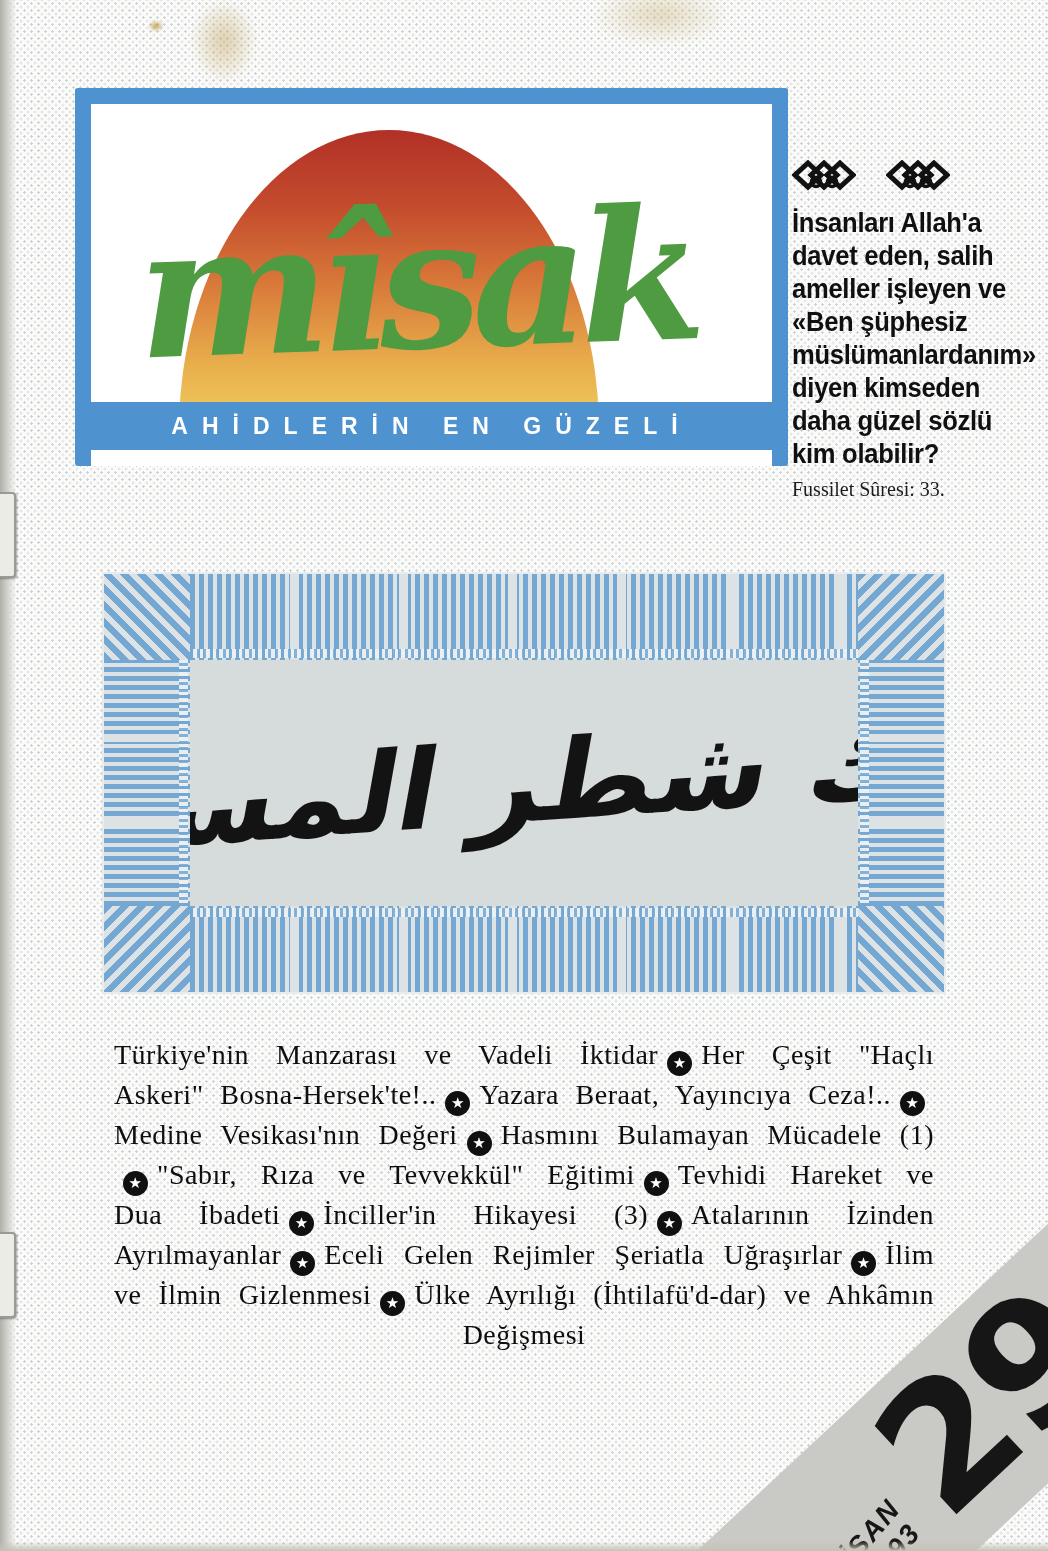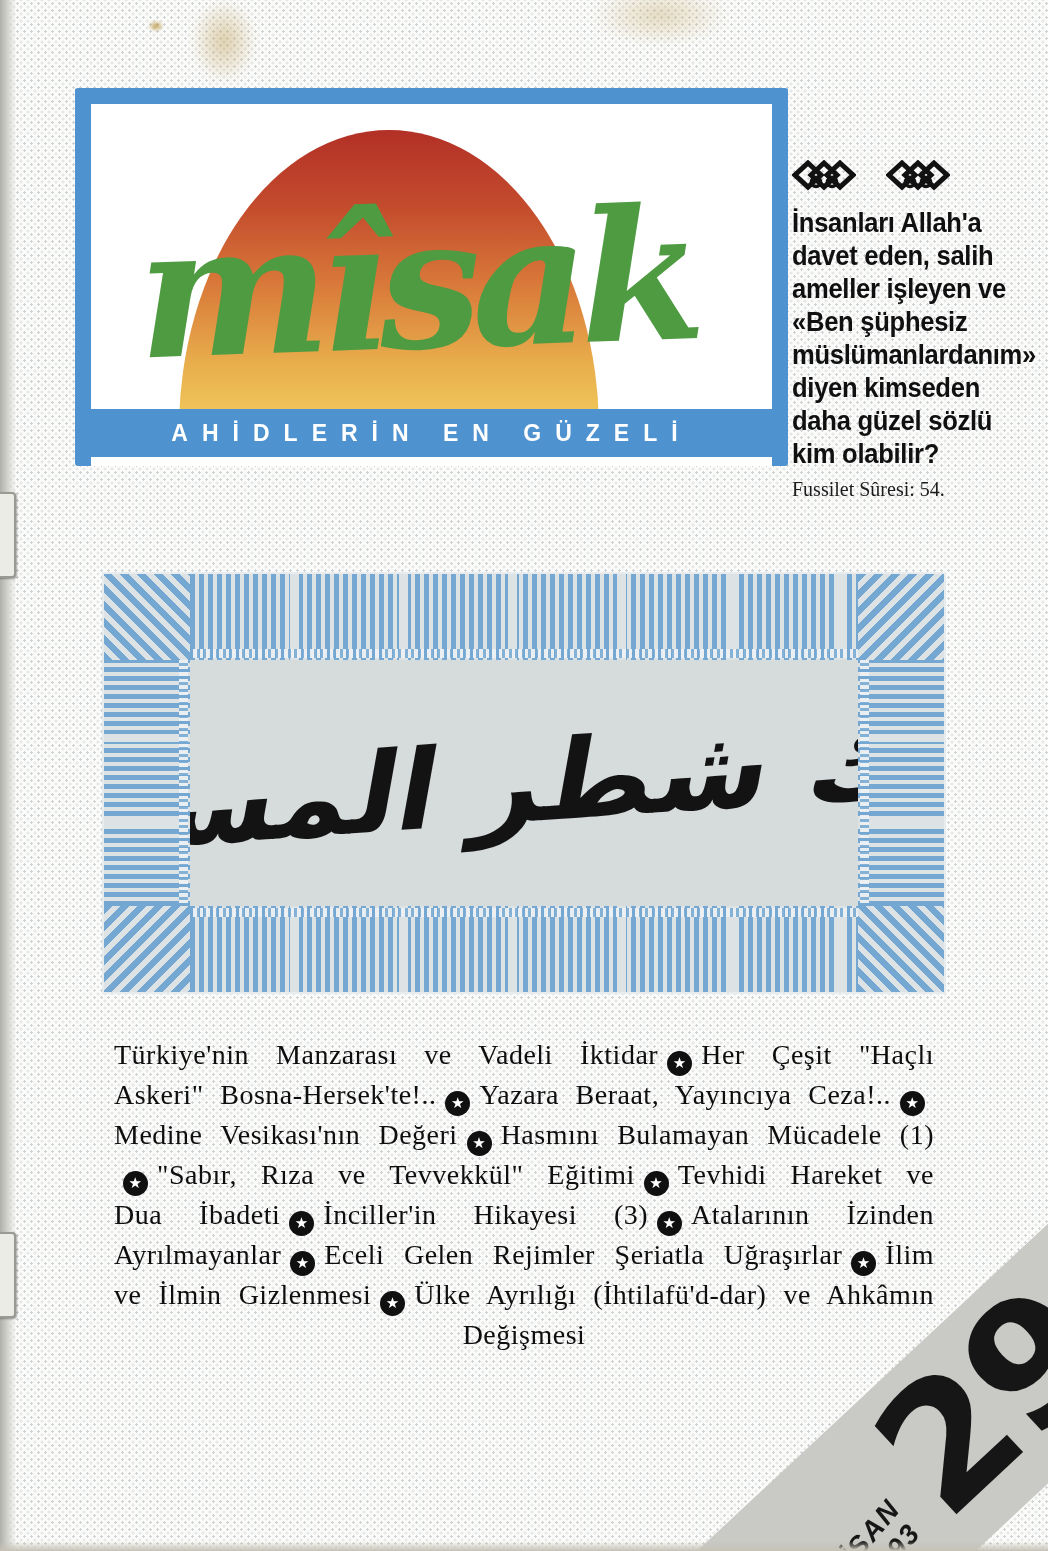--- a/index.html
+++ b/index.html
@@ -42,21 +42,21 @@
   .logo-box{position:absolute;left:75px;top:88px;width:713px;height:378px;
     background:#fff;border:16px solid var(--accent-blue);border-bottom:none;border-radius:3px;}
   .logo-inner{position:absolute;left:0;right:0;top:0;bottom:48px;background:#fff;overflow:hidden;}
   .sun{position:absolute;left:88px;top:26px;width:420px;height:300px;
     border-radius:210px 210px 8px 8px / 300px 300px 0 0;
     background:linear-gradient(180deg,#b23026 0%,#c44c2d 26%,#d97a3a 52%,#e8ae4c 78%,#f2cd5e 100%);}
   .logo-title{position:absolute;left:46px;top:78px;width:660px;
     font-family:"DejaVu Serif",serif;font-style:italic;font-weight:bold;
     font-size:182px;line-height:1.1;letter-spacing:-10px;color:var(--logo-green);
     transform:rotate(-2deg);}
-  .slogan-bar{position:absolute;left:0;right:0;bottom:9px;height:48px;background:var(--accent-blue);
+  .slogan-bar{position:absolute;left:0;right:0;bottom:16px;height:48px;background:var(--accent-blue);
     display:flex;align-items:center;justify-content:center;}
   .slogan-text{color:#fff;font-weight:bold;font-size:23px;letter-spacing:14px;white-space:nowrap;}
 
   
   .verse-col{position:absolute;left:792px;top:160px;width:256px;}
   .ornaments{display:flex;gap:30px;margin-bottom:10px;}
   .verse-text{white-space:pre-line;font-weight:bold;font-size:27.5px;line-height:33px;
     color:#101010;letter-spacing:-0.3px;transform:scaleX(.93);transform-origin:left top;width:275px;}
   .verse-source{margin-top:8px;font-family:"Liberation Serif",serif;font-size:20px;color:#1c1c1c;}
 
@@ -156,21 +156,21 @@
       </span>
     </div>
     <div class="verse-text">İnsanları Allah'a
 davet eden, salih
 ameller işleyen ve
 «Ben şüphesiz
 müslümanlardanım»
 diyen kimseden
 daha güzel sözlü
 kim olabilir?</div>
-    <div class="verse-source">Fussilet Sûresi: 54.</div>
+    <div class="verse-source">Fussilet Sûresi: 33.</div>
   </div>
 
   <div class="panel">
     <div class="p-corner tl"></div>
     <div class="p-edge top"></div>
     <div class="p-corner tr"></div>
     <div class="p-edge left"></div>
     <div class="p-center">
       <div class="arabic">فول وجهك شطر المسجد الحرام</div>
     </div>

